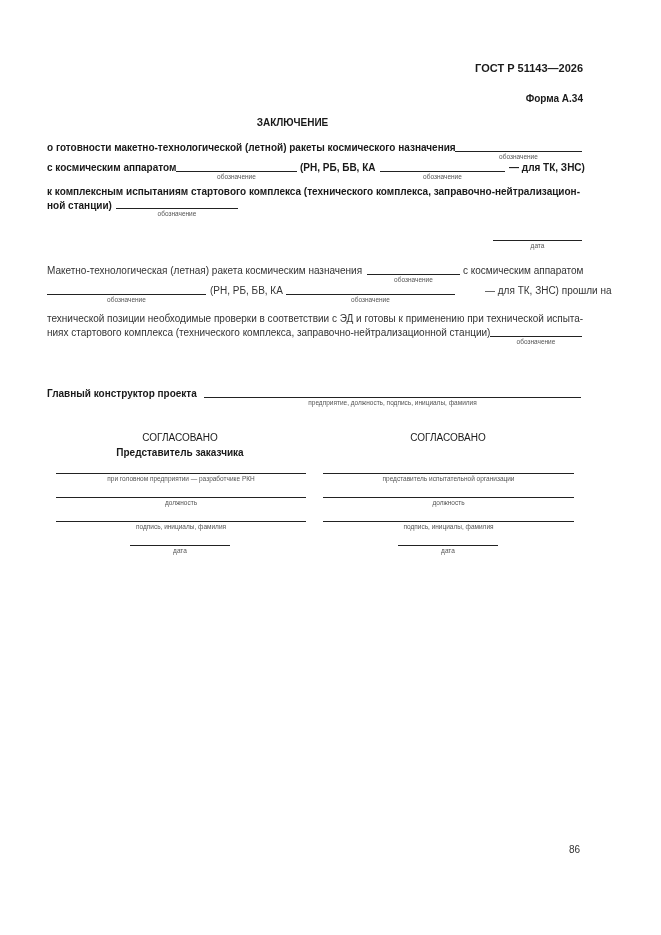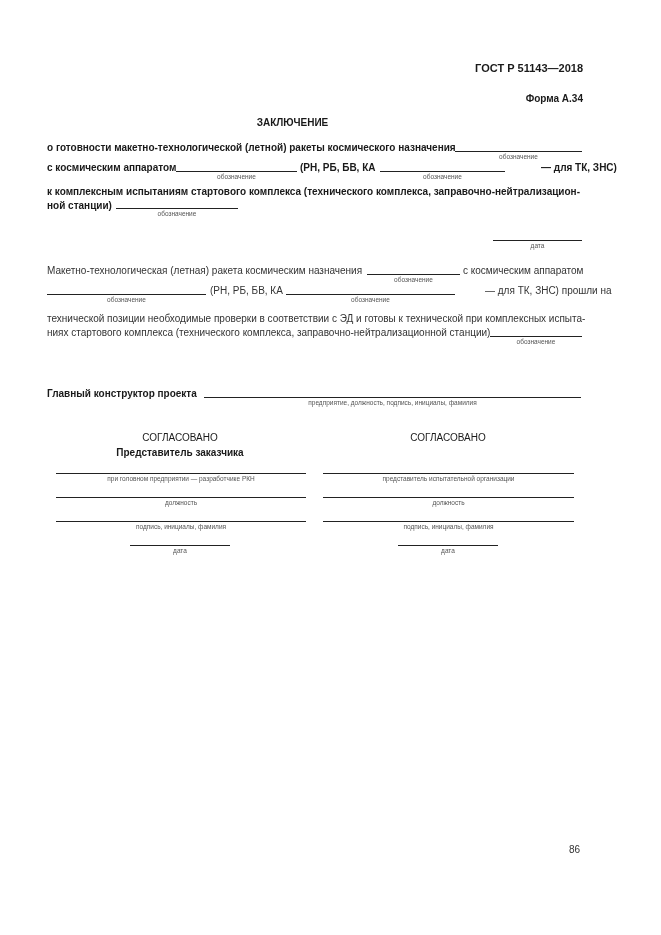--- a/index.html
+++ b/index.html
@@ -10,36 +10,36 @@
   .t10 { font-size: 10px; }
   .t9 { font-size: 10px; }
   .t11 { font-size: 11px; }
   .cap { font-size: 6.5px; color: #555; position: absolute; white-space: nowrap; text-align: center; }
   .line { position: absolute; height: 0; border-top: 1px solid #222; }
   .gray { color: #333; }
 </style>
 </head>
 <body>
 
-<div class="abs b t11" style="right:78px; top:62px;">ГОСТ Р 51143—2018</div>
+<div class="abs b t11" style="right:78px; top:62px;">ГОСТ Р 51143—2026</div>
 <div class="abs b t9" style="right:78px; top:93px;">Форма А.34</div>
 
 <div class="abs b t10" style="left:0; width:585px; text-align:center; top:117px;">ЗАКЛЮЧЕНИЕ</div>
 
 <div class="abs b t9" style="left:47px; top:142px;">о готовности макетно-технологической (летной) ракеты космического назначения</div>
 <div class="line" style="left:455px; width:127px; top:151px;"></div>
 <div class="cap" style="left:455px; width:127px; top:153px;">обозначение</div>
 
 <div class="abs b t9" style="left:47px; top:162px;">с космическим аппаратом</div>
 <div class="line" style="left:176px; width:121px; top:171px;"></div>
 <div class="cap" style="left:176px; width:121px; top:173px;">обозначение</div>
 <div class="abs b t9" style="left:300px; top:162px;">(РН, РБ, БВ, КА</div>
 <div class="line" style="left:380px; width:125px; top:171px;"></div>
 <div class="cap" style="left:380px; width:125px; top:173px;">обозначение</div>
-<div class="abs b t9" style="left:509px; top:162px;margin-left:32px;">— для ТК, ЗНС)</div>
+<div class="abs b t9" style="left:509px; top:162px;">— для ТК, ЗНС)</div>
 
 <div class="abs b t9" style="left:47px; top:186px;">к комплексным испытаниям стартового комплекса (технического комплекса, заправочно-нейтрализацион-</div>
 <div class="abs b t9" style="left:47px; top:200px;">ной станции)</div>
 <div class="line" style="left:116px; width:122px; top:208px;"></div>
 <div class="cap" style="left:116px; width:122px; top:210px;">обозначение</div>
 
 <div class="line" style="left:493px; width:89px; top:240px;"></div>
 <div class="cap" style="left:493px; width:89px; top:242px;">дата</div>
 
 <div class="abs t9 gray" style="left:47px; top:265px;">Макетно-технологическая (летная) ракета космическим назначения</div>
@@ -47,21 +47,21 @@
 <div class="cap" style="left:367px; width:93px; top:276px;">обозначение</div>
 <div class="abs t9 gray" style="left:463px; top:265px;">с космическим аппаратом</div>
 
 <div class="line" style="left:47px; width:159px; top:294px;"></div>
 <div class="cap" style="left:47px; width:159px; top:296px;">обозначение</div>
 <div class="abs t9 gray" style="left:210px; top:285px;">(РН, РБ, БВ, КА</div>
 <div class="line" style="left:286px; width:169px; top:294px;"></div>
 <div class="cap" style="left:286px; width:169px; top:296px;">обозначение</div>
 <div class="abs t9 gray" style="left:441px; top:285px;margin-left:44px;">— для ТК, ЗНС) прошли на</div>
 
-<div class="abs t9 gray" style="left:47px; top:313px;">технической позиции необходимые проверки в соответствии с ЭД и готовы к технической при комплексных испыта-</div>
+<div class="abs t9 gray" style="left:47px; top:313px;">технической позиции необходимые проверки в соответствии с ЭД и готовы к применению при технической испыта-</div>
 <div class="abs t9 gray" style="left:47px; top:327px;">ниях стартового комплекса (технического комплекса, заправочно-нейтрализационной станции)</div>
 <div class="line" style="left:490px; width:92px; top:336px;"></div>
 <div class="cap" style="left:490px; width:92px; top:338px;">обозначение</div>
 
 <div class="abs b t9" style="left:47px; top:388px;">Главный конструктор проекта</div>
 <div class="line" style="left:204px; width:377px; top:397px;"></div>
 <div class="cap" style="left:204px; width:377px; top:399px;">предприятие, должность, подпись, инициалы, фамилия</div>
 
 <div class="abs t10" style="left:55px; width:250px; text-align:center; top:432px;">СОГЛАСОВАНО</div>
 <div class="abs b t9" style="left:55px; width:250px; text-align:center; top:447px;">Представитель заказчика</div>

